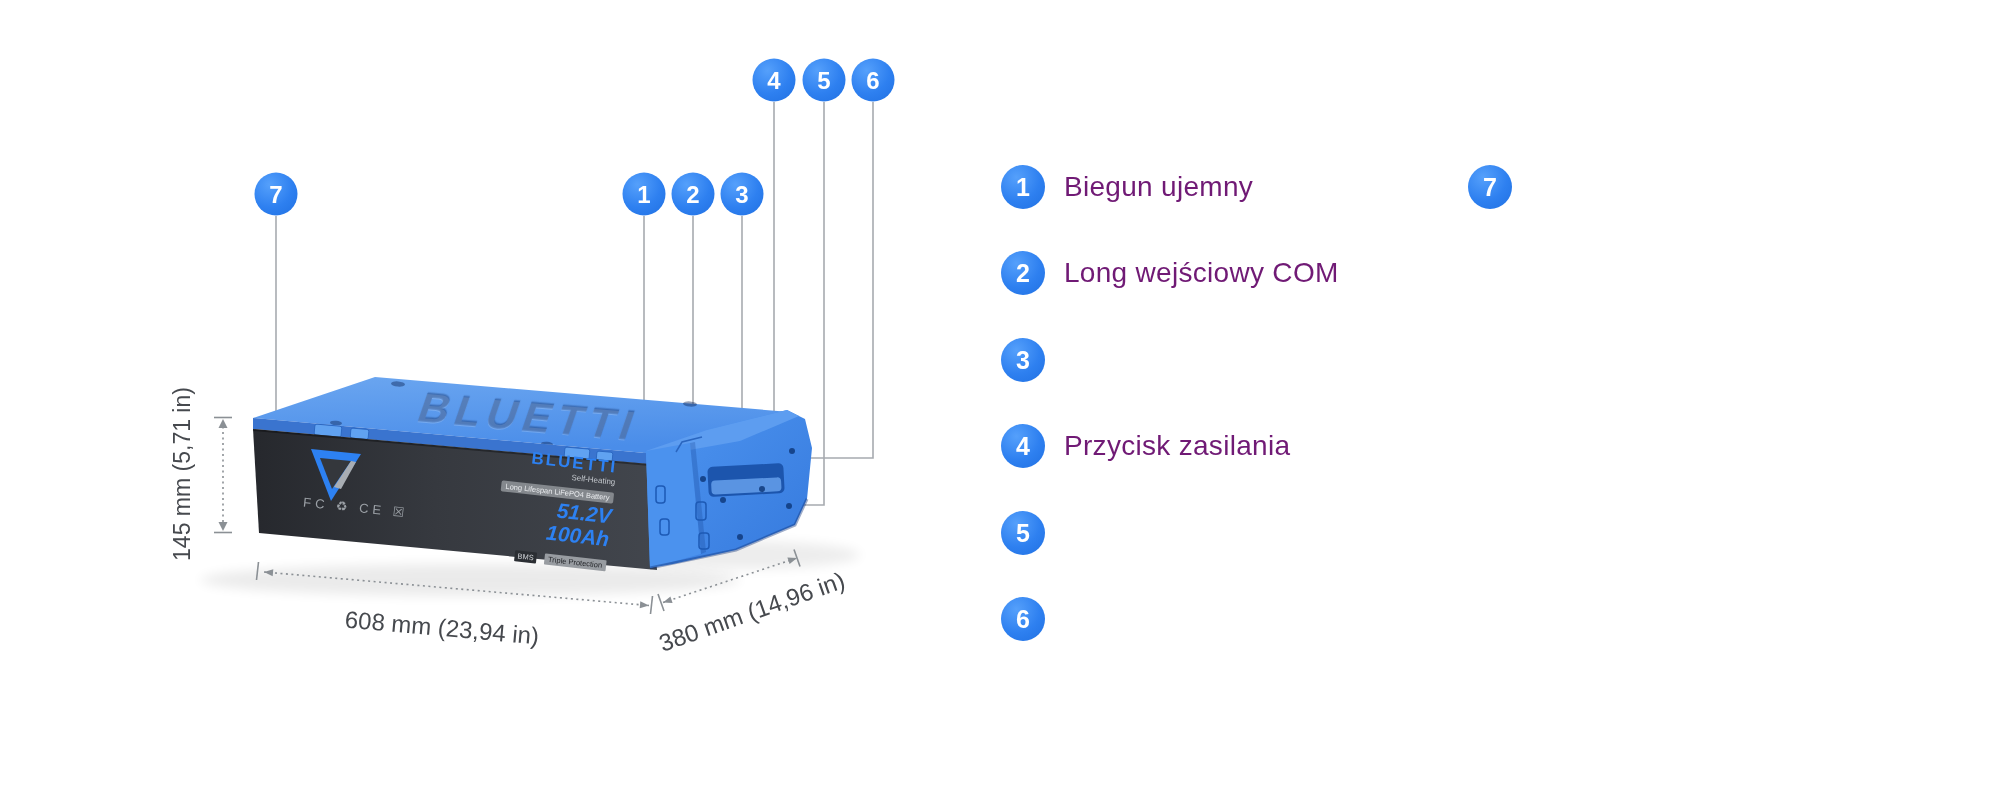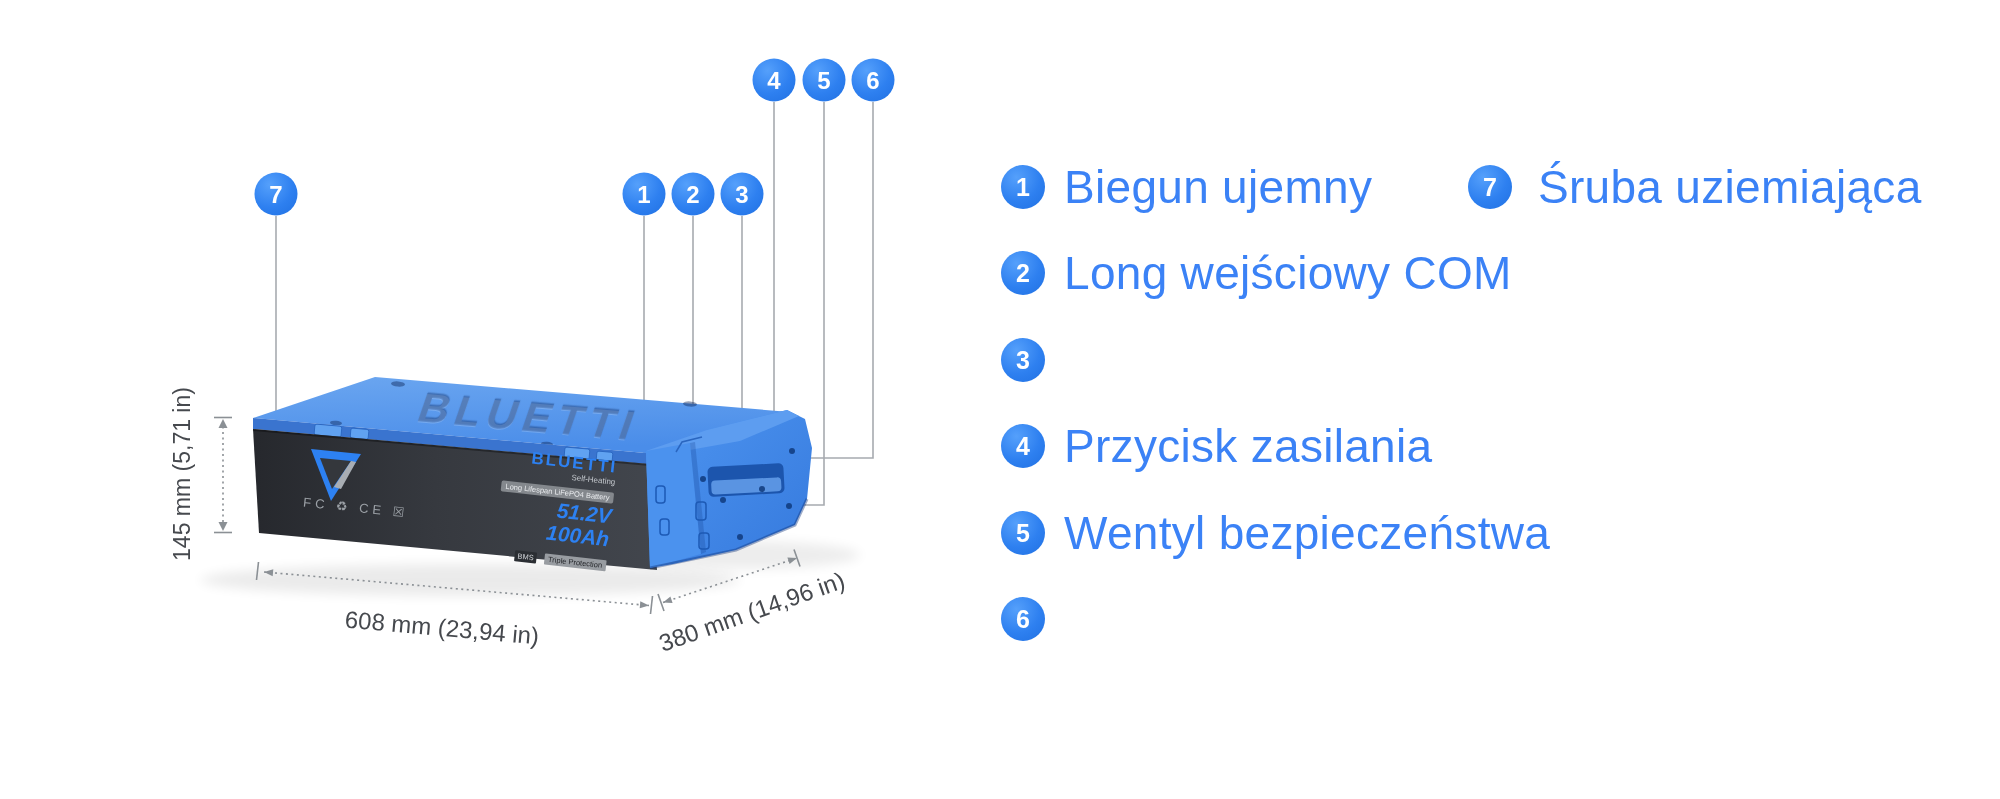--- a/index.html
+++ b/index.html
@@ -13,21 +13,21 @@
          color:#fff;font-weight:bold;font-size:24px;line-height:1;
          display:flex;align-items:center;justify-content:center;
          transform:translate(-50%,-50%);}
 
   
   .legend-row{position:absolute;display:flex;align-items:center;gap:19px;height:44px;}
   .legend-badge{width:44px;height:44px;border-radius:50%;flex:0 0 auto;
          background:radial-gradient(circle at 35% 28%, #55a0fb 0%, #2e80f0 55%, #2070e2 100%);
          color:#fff;font-weight:bold;font-size:25px;line-height:1;
          display:flex;align-items:center;justify-content:center;}
-  .legend-label{font-size:46px;color:#3b82f6;white-space:nowrap;letter-spacing:0.3px;}
+  .legend-label{font-size:28px;color:#701a75;white-space:nowrap;letter-spacing:0.3px;}
 
   
   .dim-label{position:absolute;font-size:24px;color:#46494e;white-space:nowrap;}
 
   
   .emboss{position:absolute;left:529px;top:417px;
           transform:translate(-50%,-50%) rotate(5deg) skewX(-14deg);
           font-size:42px;font-weight:bold;letter-spacing:6px;
           color:rgba(28,60,118,0.28);
           text-shadow:0 1px 0 rgba(255,255,255,0.18), 0 -1px 1px rgba(8,30,80,0.22);}
@@ -208,24 +208,22 @@
   </div>
   <div class="legend-row" style="left:1001px;top:338px;">
     <div class="legend-badge">3</div>
   </div>
   <div class="legend-row" style="left:1001px;top:424px;">
     <div class="legend-badge">4</div>
     <div class="legend-label">Przycisk zasilania</div>
   </div>
   <div class="legend-row" style="left:1001px;top:511px;">
     <div class="legend-badge">5</div>
-    <div class="legend-label">Wentyl bezpieczeństwa</div>
   </div>
   <div class="legend-row" style="left:1001px;top:597px;">
     <div class="legend-badge">6</div>
   </div>
 
   <div class="legend-row" style="left:1468px;top:165px;gap:26px;">
     <div class="legend-badge">7</div>
-    <div class="legend-label">Śruba uziemiająca</div>
   </div>
 
 </div>
 
 </body></html>

